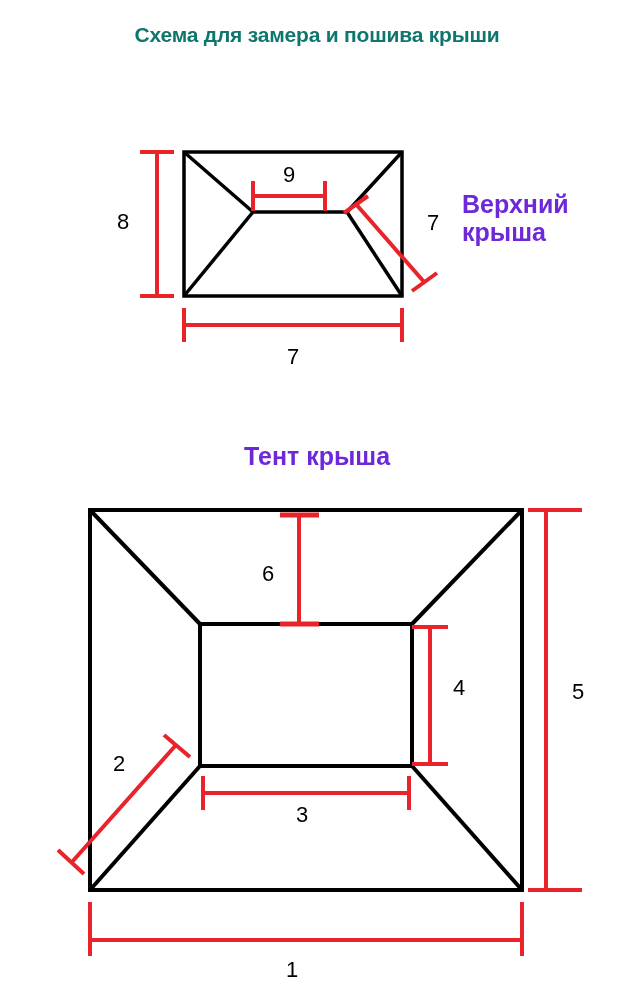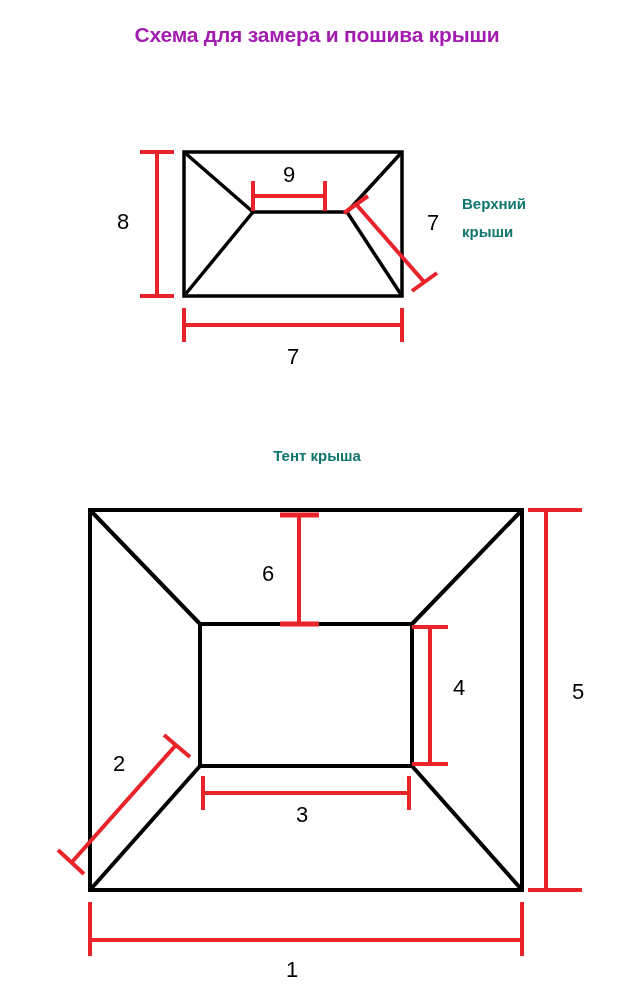--- a/index.html
+++ b/index.html
@@ -17,32 +17,32 @@
   .canvas {
     position: absolute;
     left: 0; top: 0;
     width: 634px;
     height: 1003px;
   }
   .title {
     position: absolute;
     width: 100%;
     text-align: center;
-    color: #a21caf;
+    color: #0f766e;
     font-weight: bold;
     font-size: 21px;
     line-height: 30px;
     letter-spacing: -0.2px;
   }
   #main-title { top: 20px; }
   .label-blue {
     position: absolute;
-    color: #0f766e;
+    color: #6d28d9;
     font-weight: bold;
-    font-size: 15px;
+    font-size: 25px;
     line-height: 28px;
   }
   #upper-flap-label {
     left: 462px;
     top: 190px;
     width: 160px;
     text-align: left;
   }
   #tent-roof-label {
     left: 0;
@@ -154,21 +154,21 @@
 
     <g>
       <line x1="90" y1="940" x2="522" y2="940" stroke="#e8232a" stroke-width="4"></line>
       <line x1="90" y1="902" x2="90" y2="956" stroke="#e8232a" stroke-width="4"></line>
       <line x1="522" y1="902" x2="522" y2="956" stroke="#e8232a" stroke-width="4"></line>
     </g>
   </svg>
 
   <div class="label-blue" id="upper-flap-label">
     <div>Верхний</div>
-    <div>крыши</div>
+    <div>крыша</div>
   </div>
 
   <div class="label-blue" id="tent-roof-label">Тент крыша</div>
 
   <div class="dim-num" style="left:108px; top:210px; width:30px;">8</div>
   <div class="dim-num" style="left:274px; top:163px; width:30px;">9</div>
   <div class="dim-num" style="left:415px; top:211px; width:36px;">7</div>
   <div class="dim-num" style="left:278px; top:345px; width:30px;">7</div>
 
   <div class="dim-num" style="left:253px; top:562px; width:30px;">6</div>

